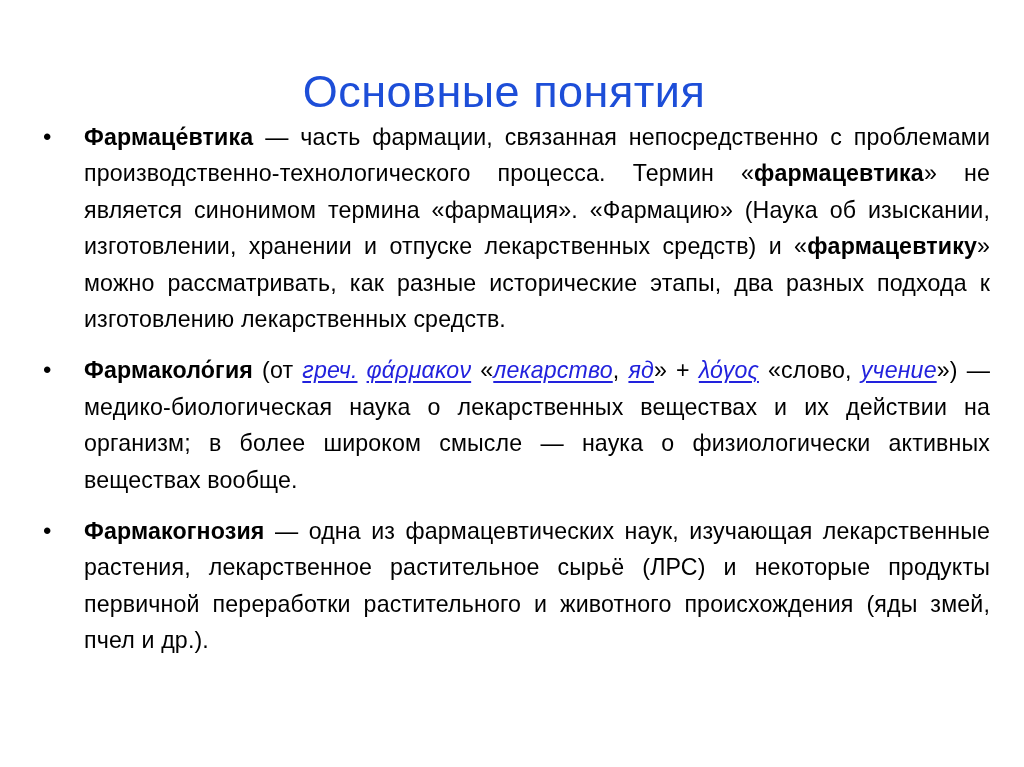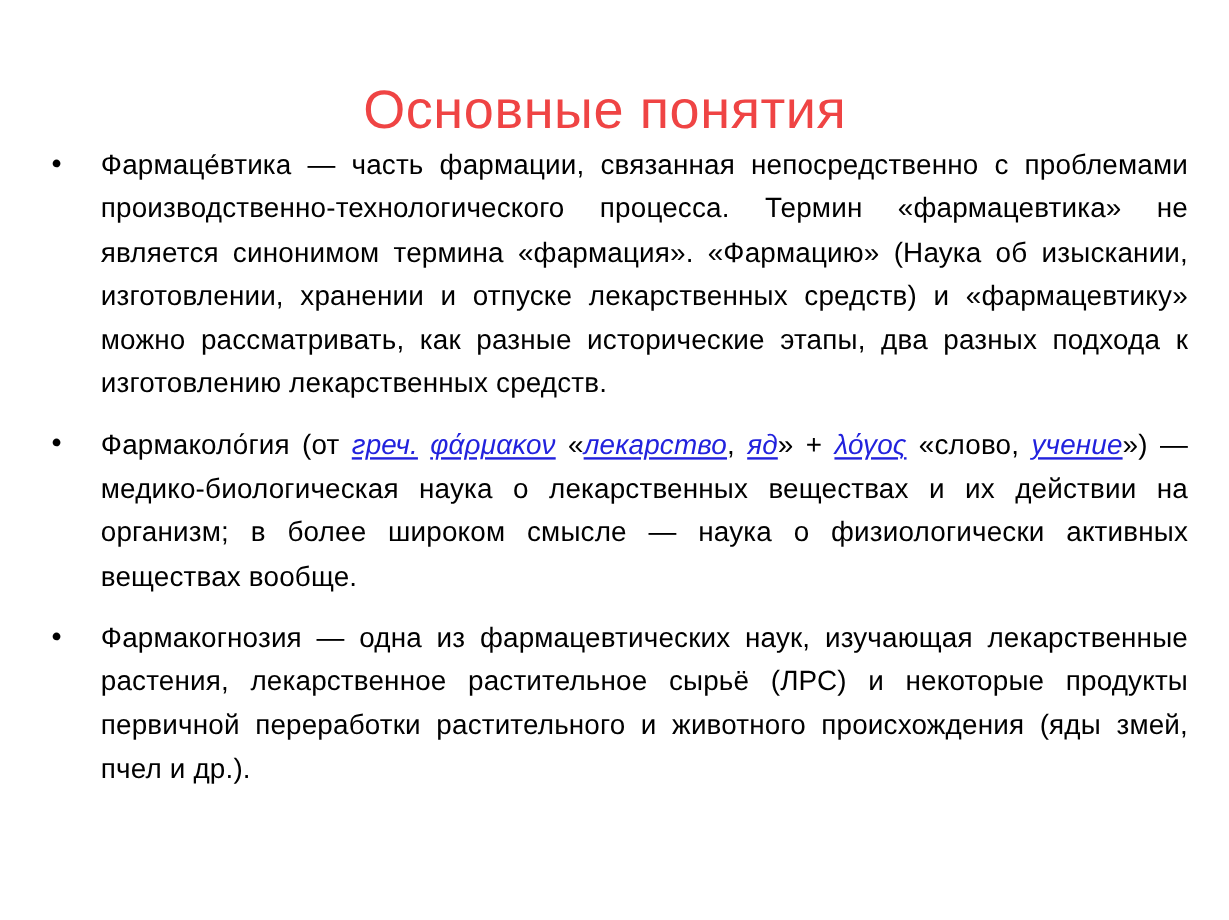--- a/index.html
+++ b/index.html
@@ -18,21 +18,21 @@
   .slide-title {
     position: absolute;
     left: 0;
     top: 32px;
     width: 1008px;
     text-align: center;
     font-size: 45px;
     line-height: 60px;
     font-weight: normal;
     letter-spacing: 0.5px;
-    color: #ef4444;
+    color: #1d4ed8;
   }
   .content {
     position: absolute;
     left: 40px;
     top: 119px;
     width: 950px;
   }
   .bullet-item {
     position: relative;
     padding-left: 44px;
@@ -43,21 +43,21 @@
     letter-spacing: 0.15px;
   }
   .bullet-item .bullet {
     position: absolute;
     left: 3px;
     top: 0;
     font-size: 24px;
     line-height: 36.4px;
   }
   .term {
-    font-weight: normal;
+    font-weight: bold;
   }
   a.link {
     color: #1a0dab;
     color: #2222dd;
     text-decoration: underline;
     text-underline-offset: 3px;
     font-style: italic;
   }
 </style>
 </head>

